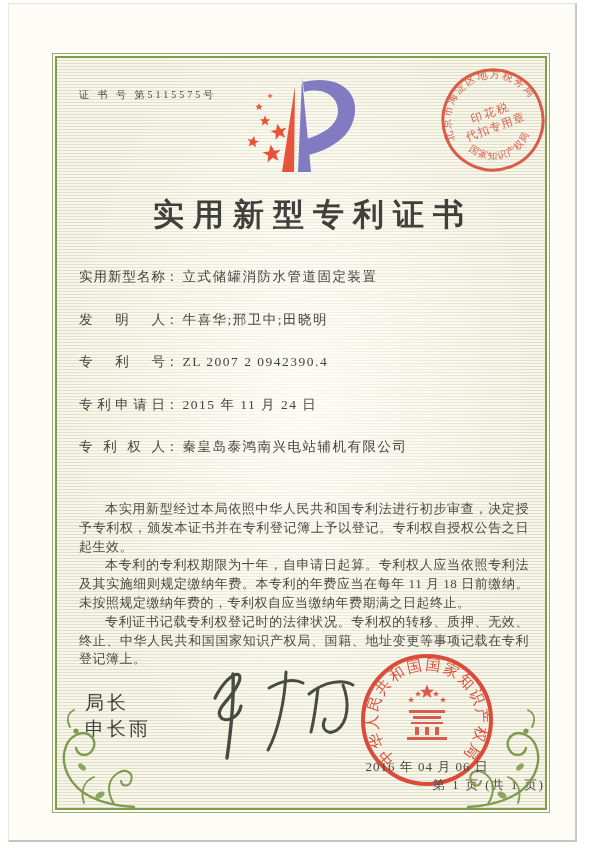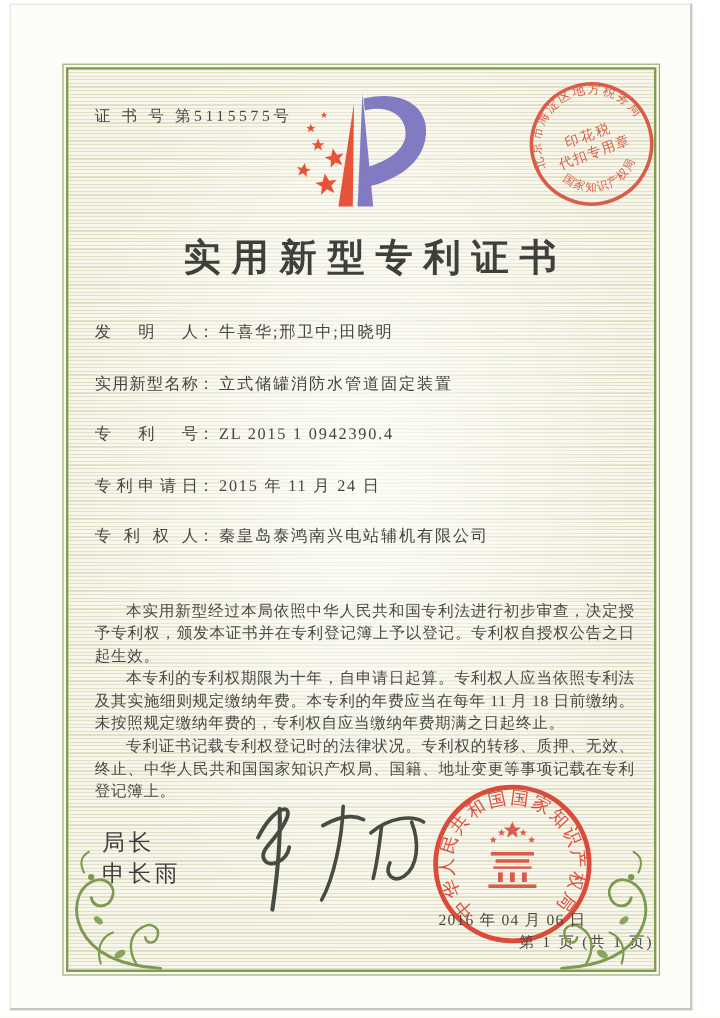--- a/index.html
+++ b/index.html
@@ -21,21 +21,21 @@
     position:absolute;left:46px;top:52px;width:488px;height:750px;
     border:2px solid #7f9c4f;
     box-shadow:0 0 0 2px #fbfaf0, 0 0 0 3px #9aaa72;
     background-color:#f8f6ea;
     background-image:
       radial-gradient(ellipse at 50% 45%, rgba(255,255,252,0.75) 0%, rgba(255,255,252,0) 70%),
       repeating-linear-gradient(0deg, rgba(168,172,122,0.30) 0px, rgba(168,172,122,0.30) 1px, rgba(0,0,0,0) 1px, rgba(0,0,0,0) 3px);
   }
   .cert-no{
     position:absolute;left:22px;top:30px;
-    font-size:13px;letter-spacing:3px;color:#474742;
+    font-size:10px;letter-spacing:3px;color:#474742;
   }
   .logo{position:absolute;left:182px;top:16px;width:132px;height:106px;}
   .tax-stamp{position:absolute;right:-4px;top:6px;width:112px;height:112px;opacity:.88;}
   .title{
     position:absolute;top:124px;left:0;width:100%;margin:12px;
     text-align:center;font-size:31px;font-weight:bold;
     letter-spacing:9px;color:#3f3f3b;
   }
   .fields{position:absolute;left:22px;top:208px;right:8px;font-size:13.5px;}
   .row{line-height:22px;margin-bottom:20.5px;white-space:nowrap;}
@@ -111,23 +111,23 @@
           </text>
           <text x="56" y="52" text-anchor="middle" font-size="11.5" letter-spacing="2">印花税</text>
           <text x="56" y="67" text-anchor="middle" font-size="11.5" letter-spacing="1">代扣专用章</text>
         </g>
       </svg>
     </div>
 
     <h1 class="title">实用新型专利证书</h1>
 
     <div class="fields">
+        <div class="row"><span class="flabel">实用新型名称</span><span class="fsep">：</span><span class="fvalue">立式储罐消防水管道固定装置</span></div>
         <div class="row"><span class="flabel">发明人</span><span class="fsep">：</span><span class="fvalue">牛喜华;邢卫中;田晓明</span></div>
-        <div class="row"><span class="flabel">实用新型名称</span><span class="fsep">：</span><span class="fvalue">立式储罐消防水管道固定装置</span></div>
-        <div class="row"><span class="flabel">专利号</span><span class="fsep">：</span><span class="fvalue">ZL 2015 1 0942390.4</span></div>
+        <div class="row"><span class="flabel">专利号</span><span class="fsep">：</span><span class="fvalue">ZL 2007 2 0942390.4</span></div>
         <div class="row"><span class="flabel">专利申请日</span><span class="fsep">：</span><span class="fvalue">2015 年 11 月 24 日</span></div>
         <div class="row"><span class="flabel">专利权人</span><span class="fsep">：</span><span class="fvalue">秦皇岛泰鸿南兴电站辅机有限公司</span></div>
       </div>
 
     <div class="paras">
         <p>本实用新型经过本局依照中华人民共和国专利法进行初步审查，决定授予专利权，颁发本证书并在专利登记簿上予以登记。专利权自授权公告之日起生效。</p>
         <p>本专利的专利权期限为十年，自申请日起算。专利权人应当依照专利法及其实施细则规定缴纳年费。本专利的年费应当在每年 11 月 18 日前缴纳。未按照规定缴纳年费的，专利权自应当缴纳年费期满之日起终止。</p>
         <p>专利证书记载专利权登记时的法律状况。专利权的转移、质押、无效、终止、中华人民共和国国家知识产权局、国籍、地址变更等事项记载在专利登记簿上。</p>
       </div>
 

